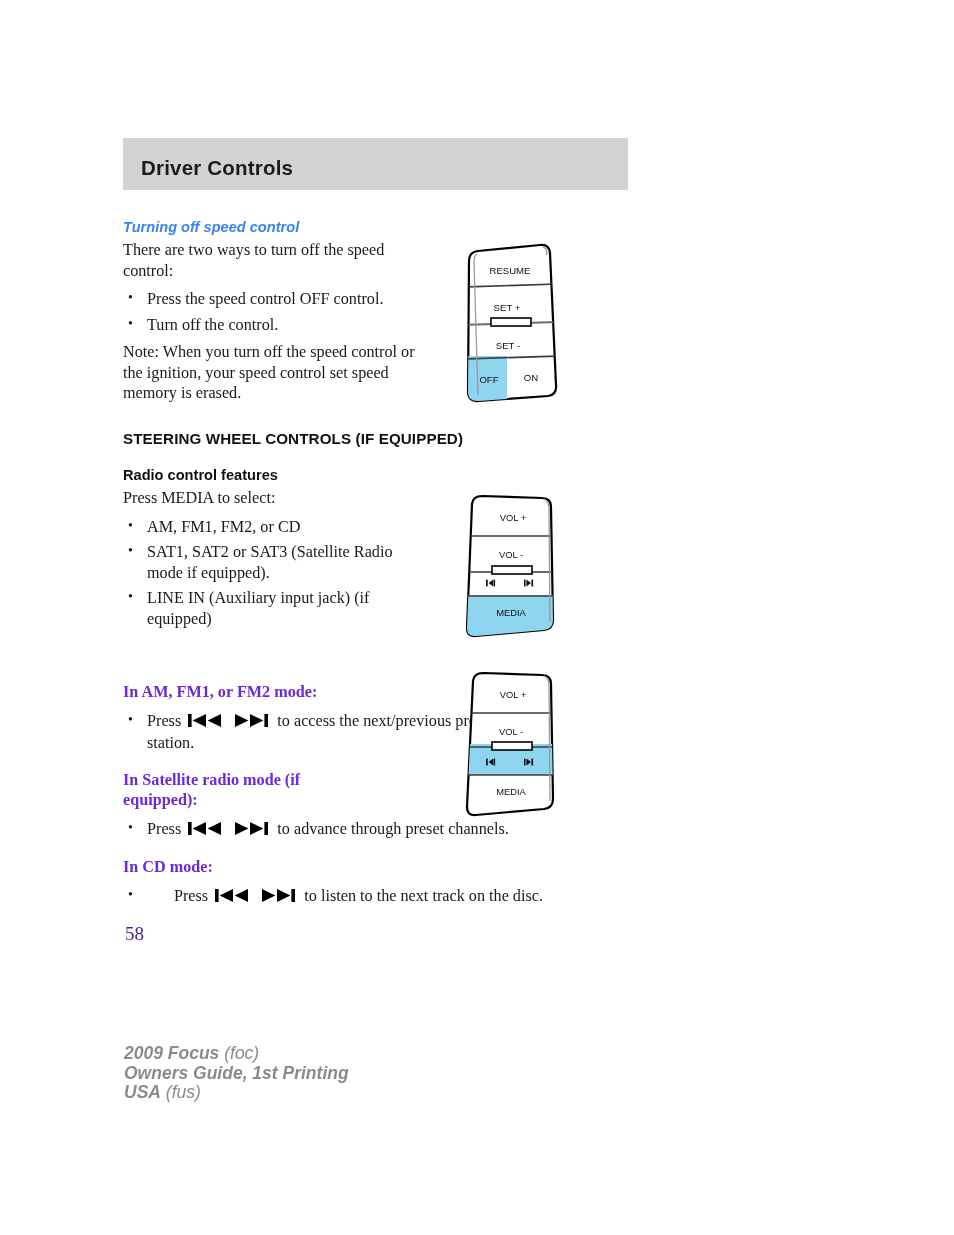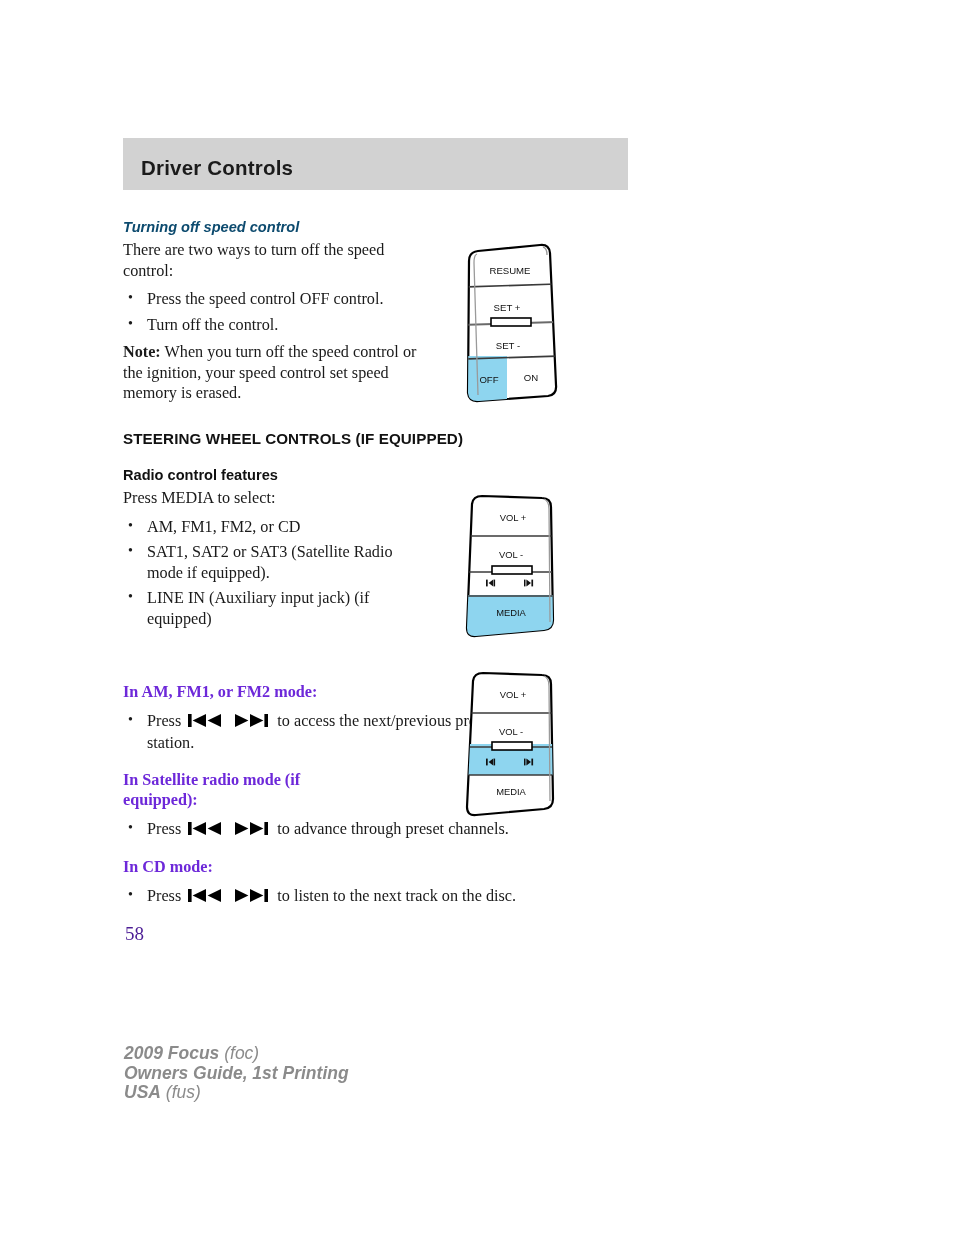--- a/index.html
+++ b/index.html
@@ -40,21 +40,21 @@
   .col-left {
     position: absolute;
     left: 123px;
     width: 300px;
   }
   .h-italic {
     font-family: "Liberation Sans", sans-serif;
     font-weight: bold;
     font-style: italic;
     font-size: 14.6px;
-    color: #0c4a6e;
+    color: #3b82f6;
     margin: 0 0 5px 0;
   }
   .h-caps {
     font-family: "Liberation Sans", sans-serif;
     font-weight: bold;
     font-size: 15.2px;
     color: #111;
     margin: 0;
     letter-spacing: 0.1px;
     white-space: nowrap;
@@ -67,21 +67,21 @@
     margin: 0 0 5px 0;
   }
   p.body {
     font-family: "Liberation Serif", serif;
     font-size: 16.2px;
     line-height: 20.5px;
     margin: 0 0 7px 0;
     color: #1a1a1a;
   }
   p.body b {
-    font-weight: bold;
+    font-weight: normal;
     margin-top: 16px;
   }
   .serif-bold {
     font-family: "Liberation Serif", serif;
     font-weight: bold;
     font-size: 16.2px;
     line-height: 20.5px;
     margin: 16px 0 6px 0;
     color: #6d28d9;
   }
@@ -282,21 +282,21 @@
           <polygon points="16,1 16,14 29.4,7.5" fill="#000"></polygon>
           <rect x="30.4" y="1" width="3.6" height="13" fill="#000"></rect>
         </svg>
       </span>
       <span>to advance through preset channels.</span>
     </li>
   </ul>
 
   <div class="serif-bold">In CD mode:</div>
   <ul class="bullets" style="width:420px;">
-    <li style="white-space:nowrap;">
+    <li style="white-space:nowrap;text-align:right;">
       <span>Press</span>
       <span class="seek-glyph">
         <svg width="36" height="15" viewBox="0 0 36 15" xmlns="http://www.w3.org/2000/svg">
           <rect x="0" y="1" width="3.6" height="13" fill="#000"></rect>
           <polygon points="18,1 18,14 4.6,7.5" fill="#000"></polygon>
           <polygon points="33,1 33,14 19.6,7.5" fill="#000"></polygon>
         </svg>
       </span>
       <span class="seek-glyph">
         <svg width="36" height="15" viewBox="0 0 36 15" xmlns="http://www.w3.org/2000/svg">

